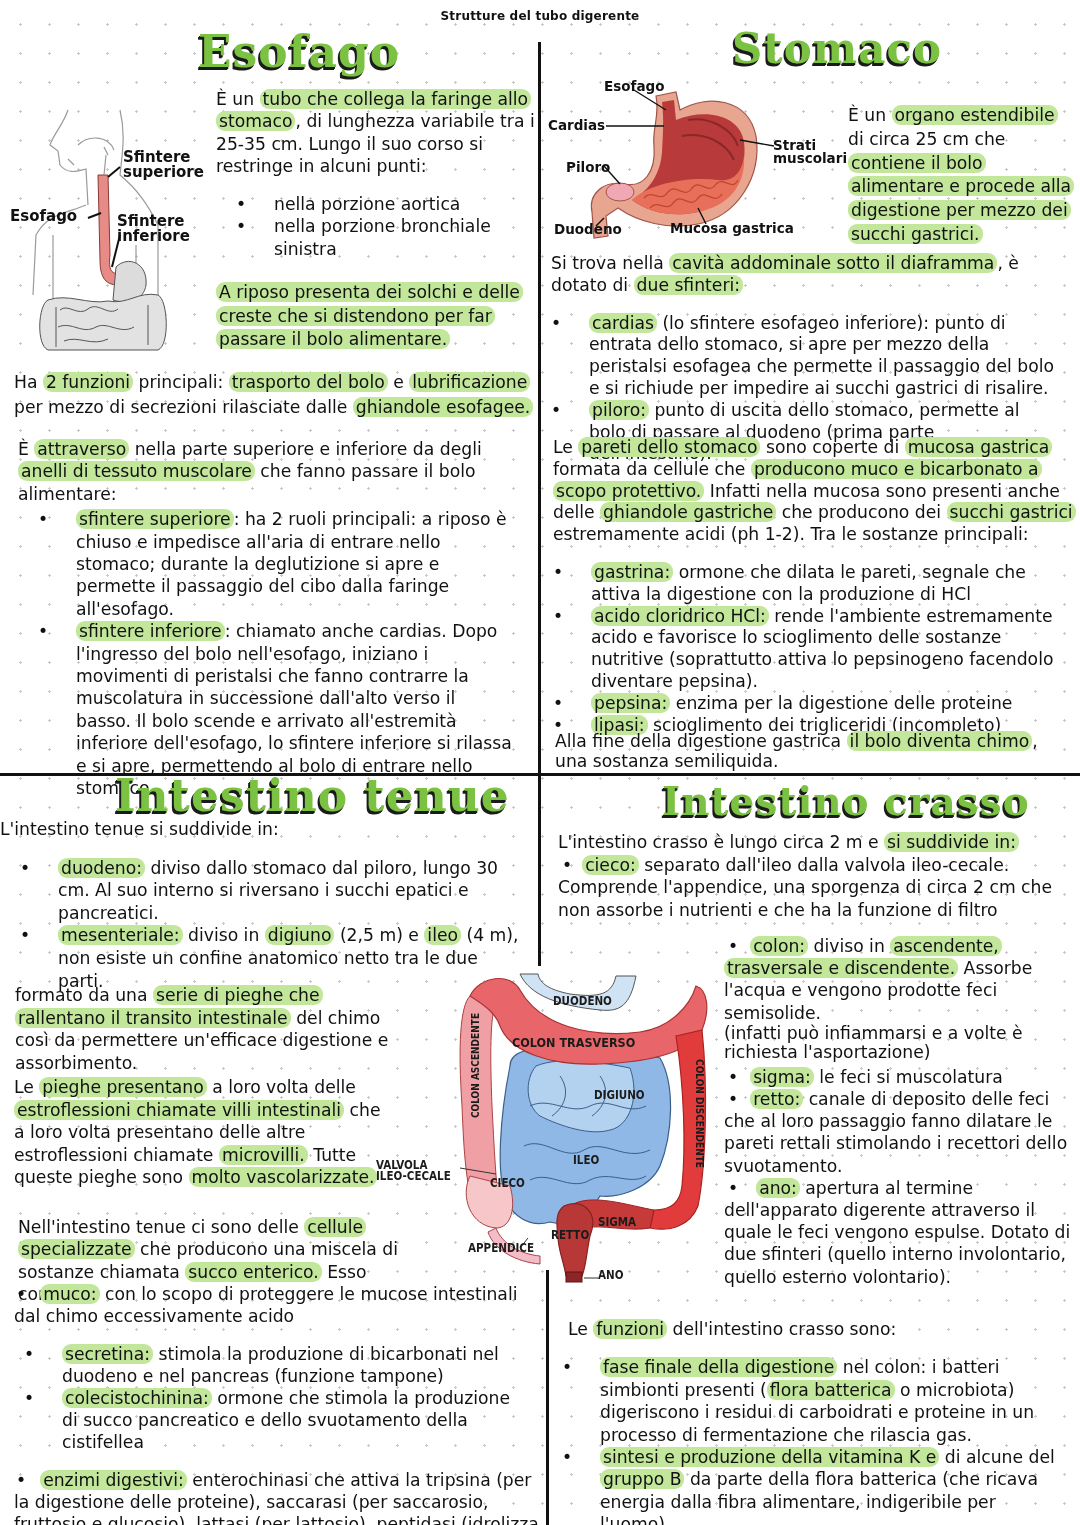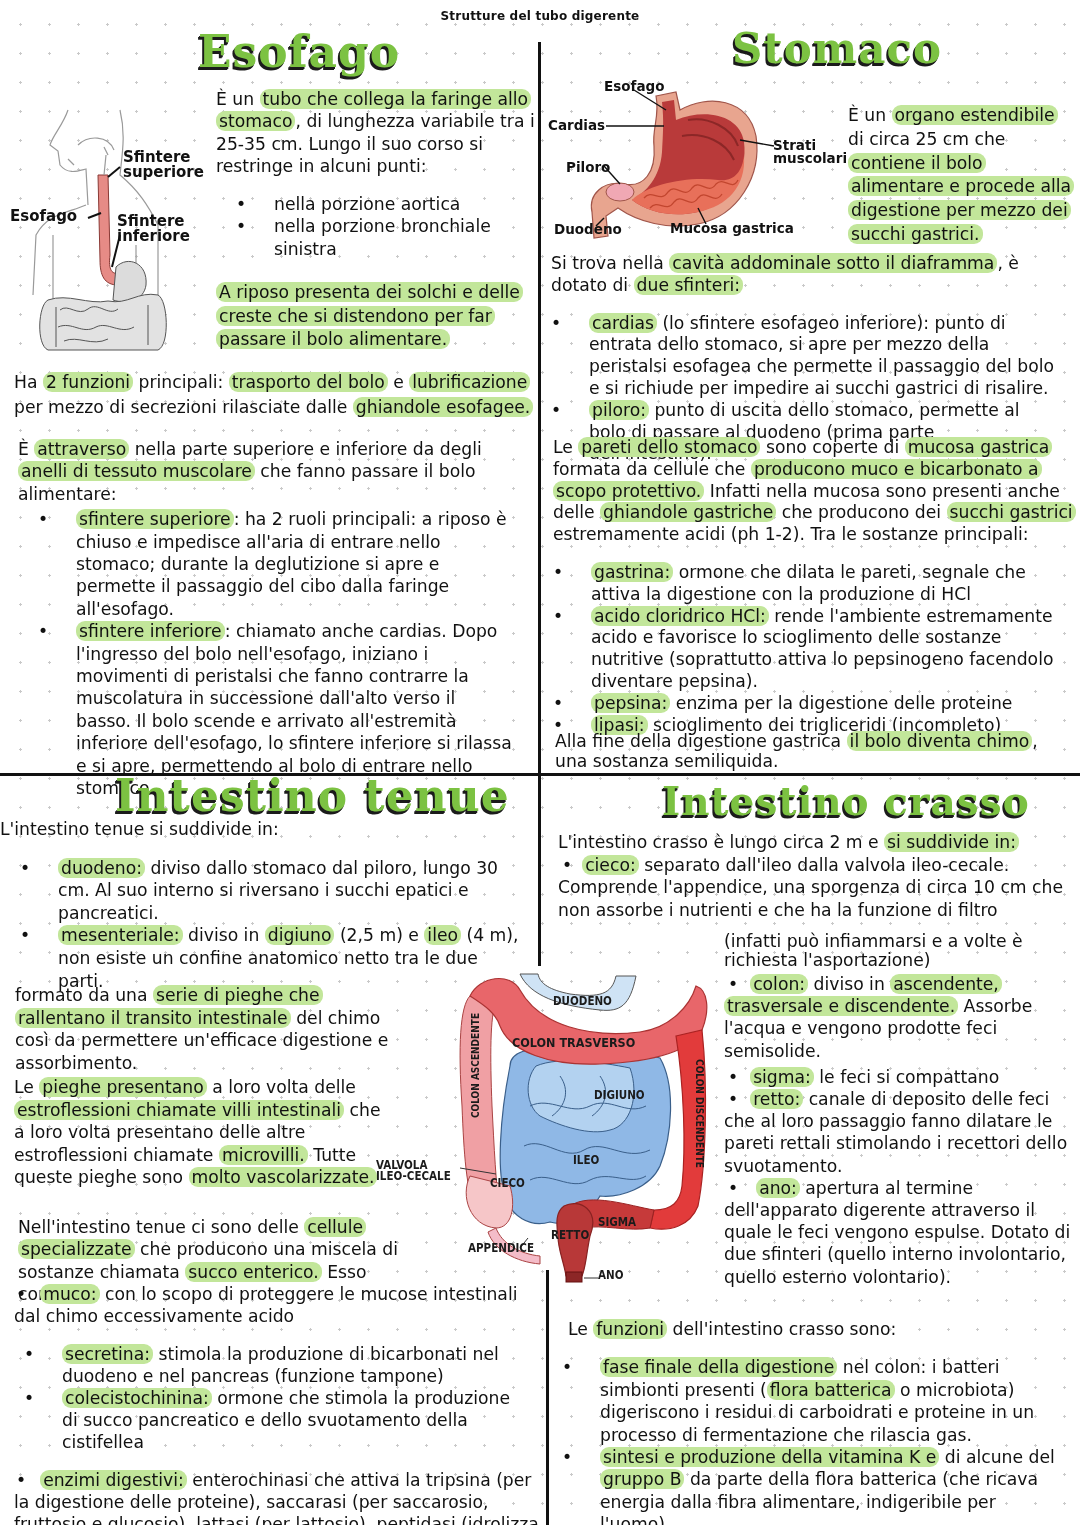--- a/index.html
+++ b/index.html
@@ -249,26 +249,26 @@
 <div class="abs dlbl" style="left:598px;top:1215px">SIGMA</div>
 <div class="abs dlbl" style="left:551px;top:1228px">RETTO</div>
 <div class="abs dlbl" style="left:468px;top:1241px">APPENDICE</div>
 <div class="abs dlbl" style="left:598px;top:1268px">ANO</div>
 
 <section>
   <div class="abs heading" style="left:662px;top:778px;font-size:39px">Intestino crasso</div>
   <div class="abs txt" style="left:558px;top:831px;width:520px;line-height:22.6px">
     <p><span>L'intestino crasso è lungo circa 2 m e </span><span class="hl">si suddivide in:</span></p>
     <p><span style="padding:0 10px 0 4px">•</span><span class="hl">cieco:</span><span> separato dall'ileo dalla valvola ileo-cecale.</span></p>
-    <p>Comprende l'appendice, una sporgenza di circa 10 cm che non assorbe i nutrienti e che ha la funzione di filtro</p>
+    <p>Comprende l'appendice, una sporgenza di circa 2 cm che non assorbe i nutrienti e che ha la funzione di filtro</p>
   </div>
   <div class="abs txt" style="left:724px;top:932px;width:350px;line-height:22.2px">
+    <p style="margin-top:3px"><span style="padding:0 12px 0 4px">•</span><span class="hl">colon:</span><span> diviso in </span><span class="hl">ascendente, trasversale e discendente.</span><span> Assorbe l'acqua e vengono prodotte feci semisolide.</span></p>
     <p style="line-height:19px">(infatti può infiammarsi e a volte è richiesta l'asportazione)</p>
-    <p style="margin-top:3px"><span style="padding:0 12px 0 4px">•</span><span class="hl">colon:</span><span> diviso in </span><span class="hl">ascendente, trasversale e discendente.</span><span> Assorbe l'acqua e vengono prodotte feci semisolide.</span></p>
-    <p style="margin-top:4px"><span style="padding:0 12px 0 4px">•</span><span class="hl">sigma:</span><span> le feci si compattano</span></p>
+    <p style="margin-top:4px"><span style="padding:0 12px 0 4px">•</span><span class="hl">sigma:</span><span> le feci si muscolatura</span></p>
     <p><span style="padding:0 12px 0 4px">•</span><span class="hl">retto:</span><span> canale di deposito delle feci che al loro passaggio fanno dilatare le pareti rettali stimolando i recettori dello svuotamento.</span></p>
     <p><span style="padding:0 18px 0 4px">•</span><span class="hl">ano:</span><span> apertura al termine dell'apparato digerente attraverso il quale le feci vengono espulse. Dotato di due sfinteri (quello interno involontario, quello esterno volontario).</span></p>
   </div>
 
   <div class="abs txt" style="left:568px;top:1318px;width:510px;line-height:22.4px">
     <p><span>Le </span><span class="hl">funzioni</span><span> dell'intestino crasso sono:</span></p>
     <ul class="b" style="margin-left:-10px">
       <li><span class="hl">fase finale della digestione</span><span> nel colon: i batteri simbionti presenti (</span><span class="hl">flora batterica</span><span> o microbiota) digeriscono i residui di carboidrati e proteine in un processo di fermentazione che rilascia gas.</span></li>
       <li><span class="hl">sintesi e produzione della vitamina K e</span><span> di alcune del </span><span class="hl">gruppo B</span><span> da parte della flora batterica (che ricava energia dalla fibra alimentare, indigeribile per l'uomo)</span></li>
     </ul>

